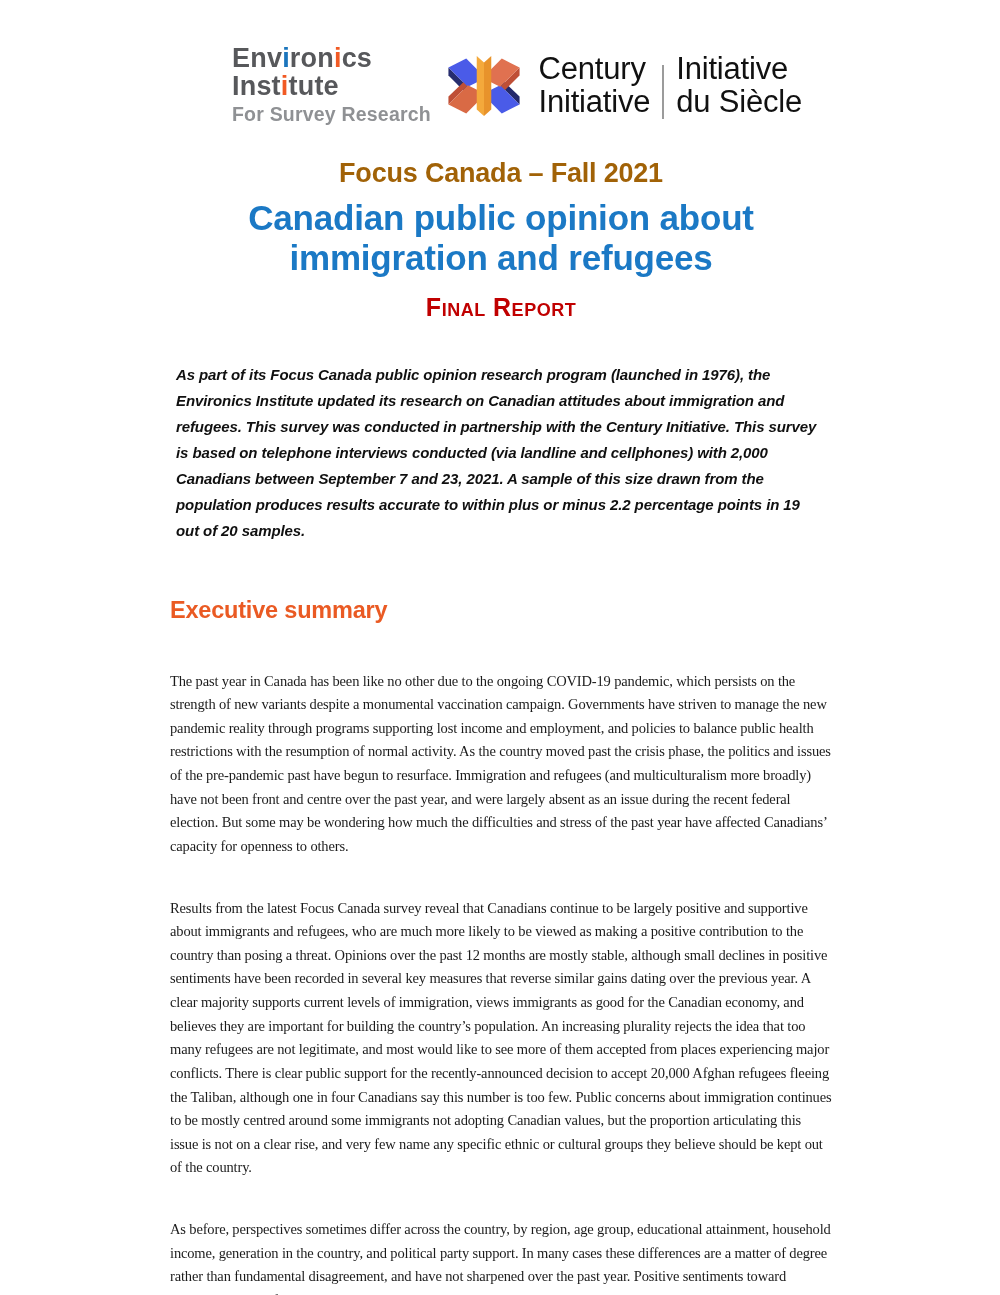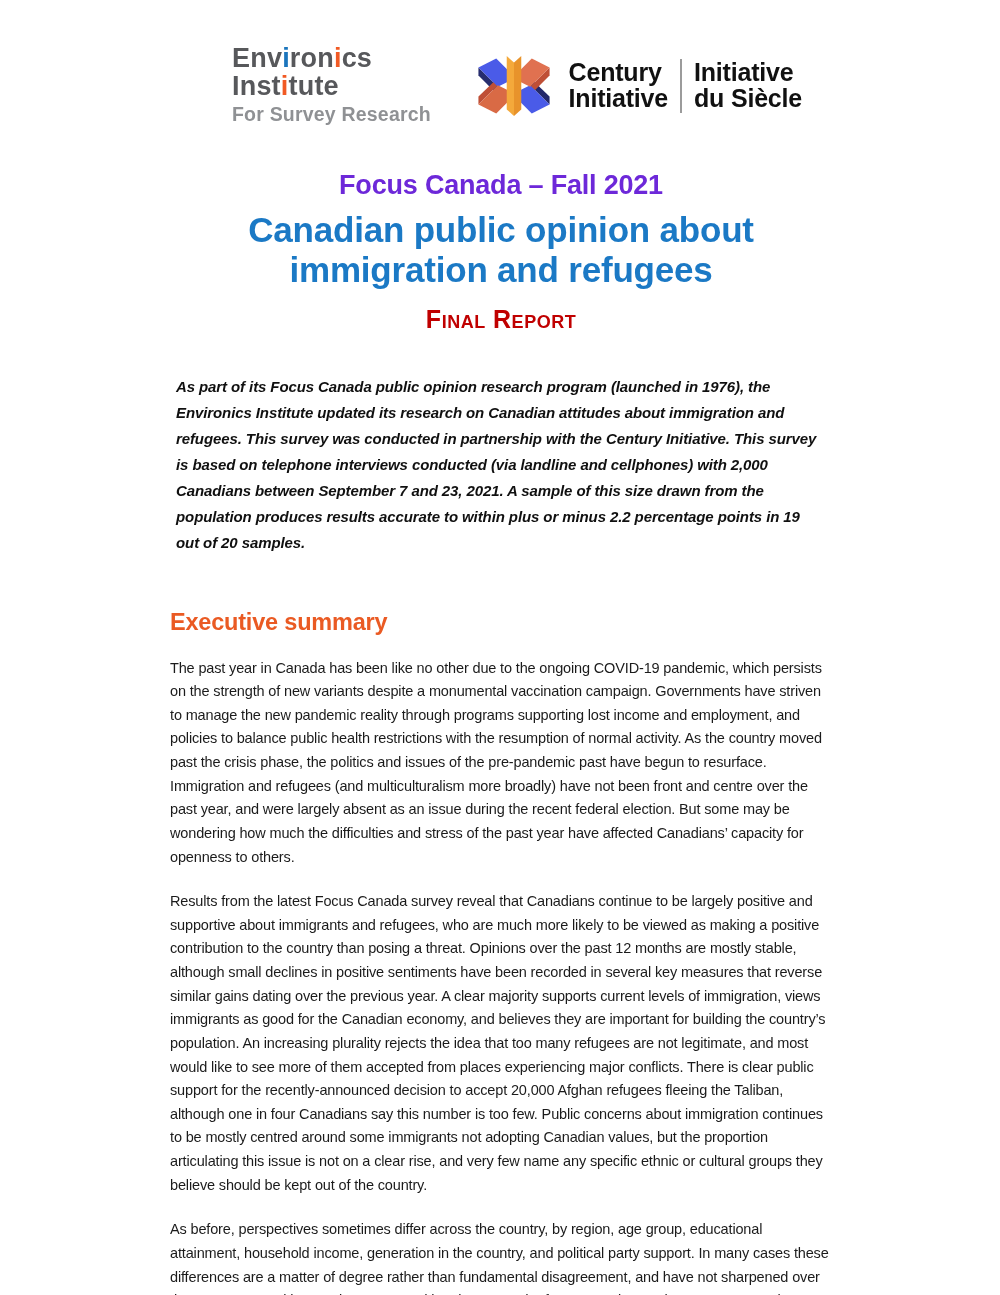--- a/index.html
+++ b/index.html
@@ -40,42 +40,41 @@
     font-size: 19.5px;
     font-weight: 700;
     color: #8f9194;
     letter-spacing: 0.2px;
   }
 
   .century { display: flex; align-items: center; gap: 12px; }
   .century-star { width: 86px; height: 84px; flex: 0 0 auto; }
   .century-text {
     display: flex;
-    align-items: flex-start;
-    font-weight: 700;
-    font-size: 25px;
+    align-items: flex-end;
+    font-weight: 400;
+    font-size: 31px;
     line-height: 1.05;
     color: #111111;
     letter-spacing: -0.2px;
   }
   .century-divider {
     width: 2px;
     height: 54px;
     background: #9b9b9b;
     margin: 0 12px;
   }
 
   
   .title-block { text-align: center; margin-top: 30px; }
   .doc-title {
     font-size: 27px;
     font-weight: 700;
-    color: #6d28d9;
+    color: #a16207;
     letter-spacing: -0.2px;
-    margin-top: 12px;
   }
   .doc-subtitle {
     margin-top: 9px;
     font-size: 35px;
     font-weight: 700;
     color: #1b79c5;
     letter-spacing: -0.2px;
   }
   .report-label {
     margin-top: 15px;
@@ -95,33 +94,34 @@
     font-weight: 700;
     font-style: italic;
     font-size: 15px;
     line-height: 1.73;
     color: #101010;
     letter-spacing: -0.1px;
   }
 
   
   .exec-heading {
-    margin: 36px 0 0;
+    margin: 36px 0 8px;
     font-size: 23.5px;
     font-weight: 700;
     color: #ea5a23;
     letter-spacing: -0.2px;
   }
   .body-p {
-    margin: 21px 0 0;
+    margin: 38px 0 0;
     font-size: 14.5px;
     line-height: 1.63;
     color: #1b1b1b;
     letter-spacing: -0.15px;
     text-align: left;
+    font-family: Liberation Serif, serif;
   }
 
   
   .footer {
     margin-top: auto;
     border-top: 1px solid #14b8a6;
     padding: 8px 0 28px;
     display: flex;
     justify-content: space-between;
     align-items: baseline;

